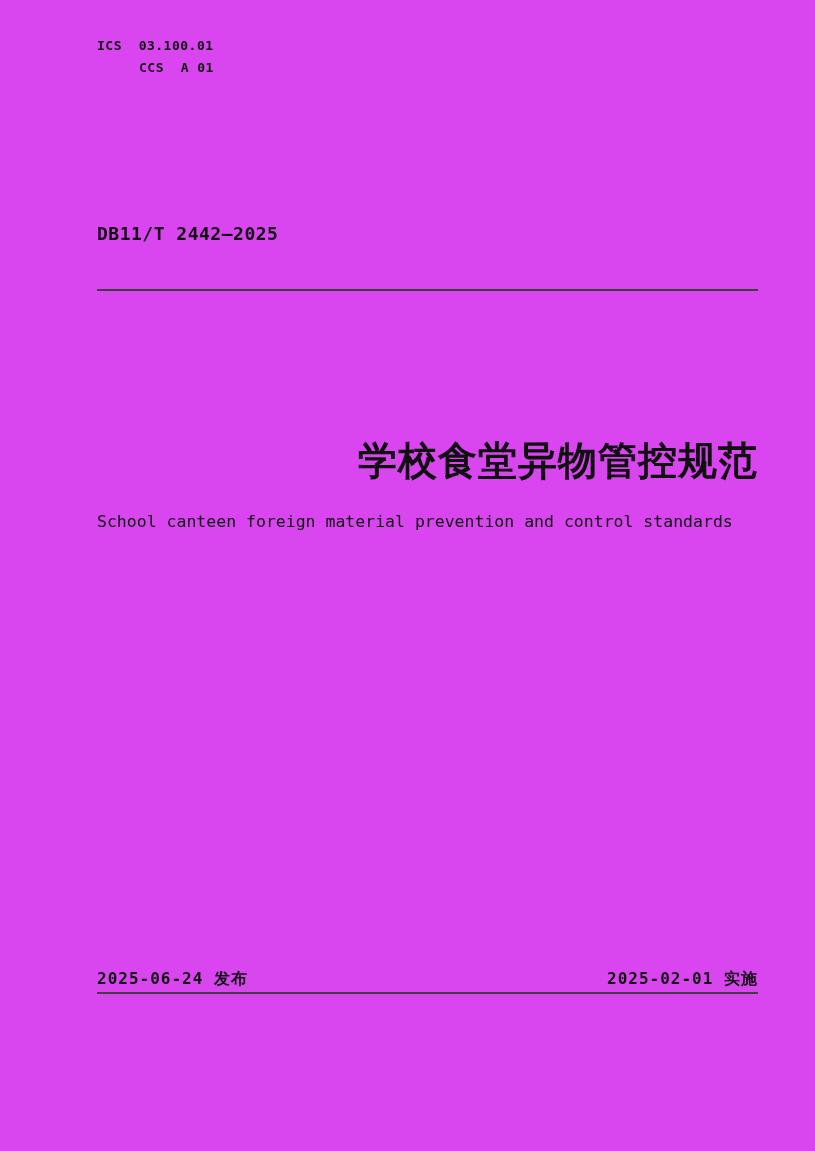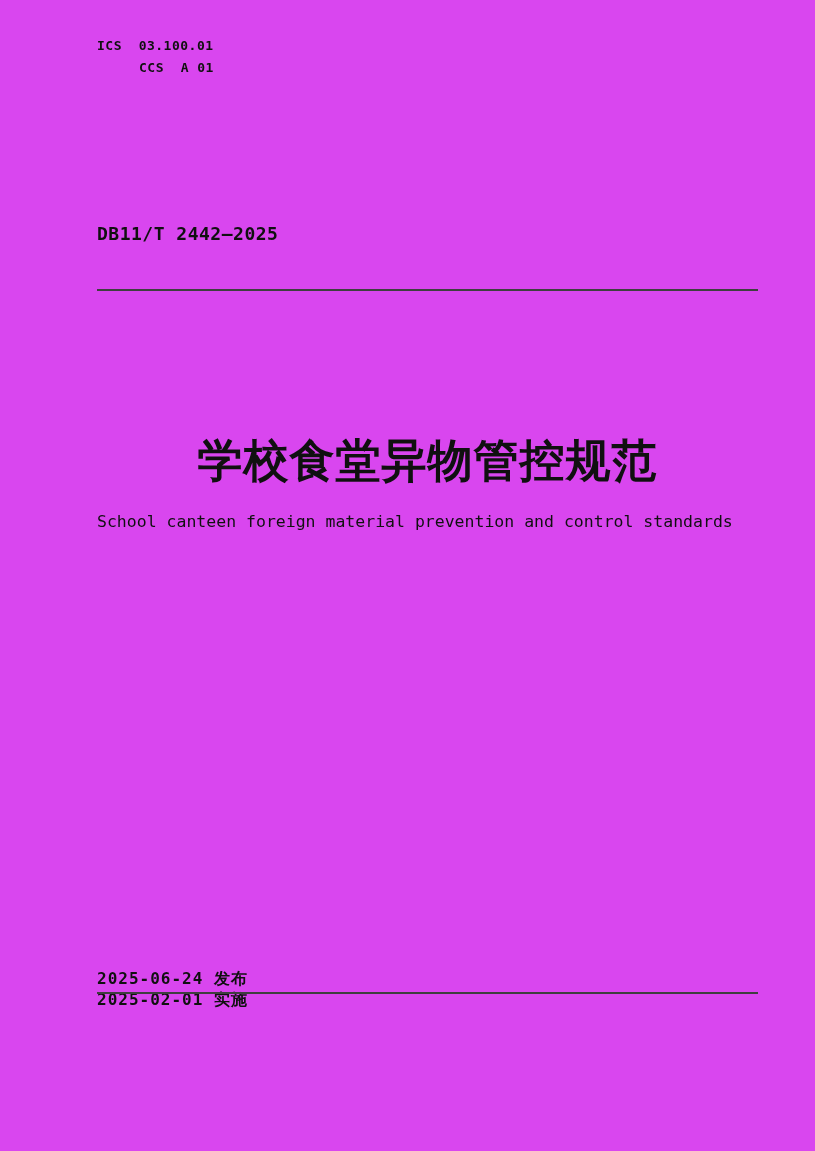--- a/index.html
+++ b/index.html
@@ -82,22 +82,22 @@
     background: #3f3f3f;
   }
   .rule-top { top: 289px; }
   .rule-bottom { top: 992px; }
   .title-cn {
     position: absolute;
     left: 97px;
     top: 437px;
     width: 661px;
     margin: 0;
-    text-align: center;
-    font-size: 45px;
+    text-align: right;
+    font-size: 39px;
     line-height: 48px;
     font-weight: 700;
     font-family: "Liberation Sans", sans-serif;
     letter-spacing: 1px;
   }
   .title-en {
     position: absolute;
     left: 97px;
     top: 511px;
     width: 661px;
@@ -112,21 +112,20 @@
     left: 97px;
     top: 969px;
     width: 661px;
     display: flex;
     justify-content: space-between;
     font-family: "DejaVu Sans Mono", monospace;
     font-size: 16px;
     font-weight: 700;
     letter-spacing: 1px;
     white-space: pre;
-    flex-direction: column;
   }
   .publisher-row {
     position: absolute;
     left: 97px;
     top: 1048px;
     width: 661px;
     text-align: center;
     font-size: 23px;
     font-weight: 700;
     letter-spacing: 6px;

